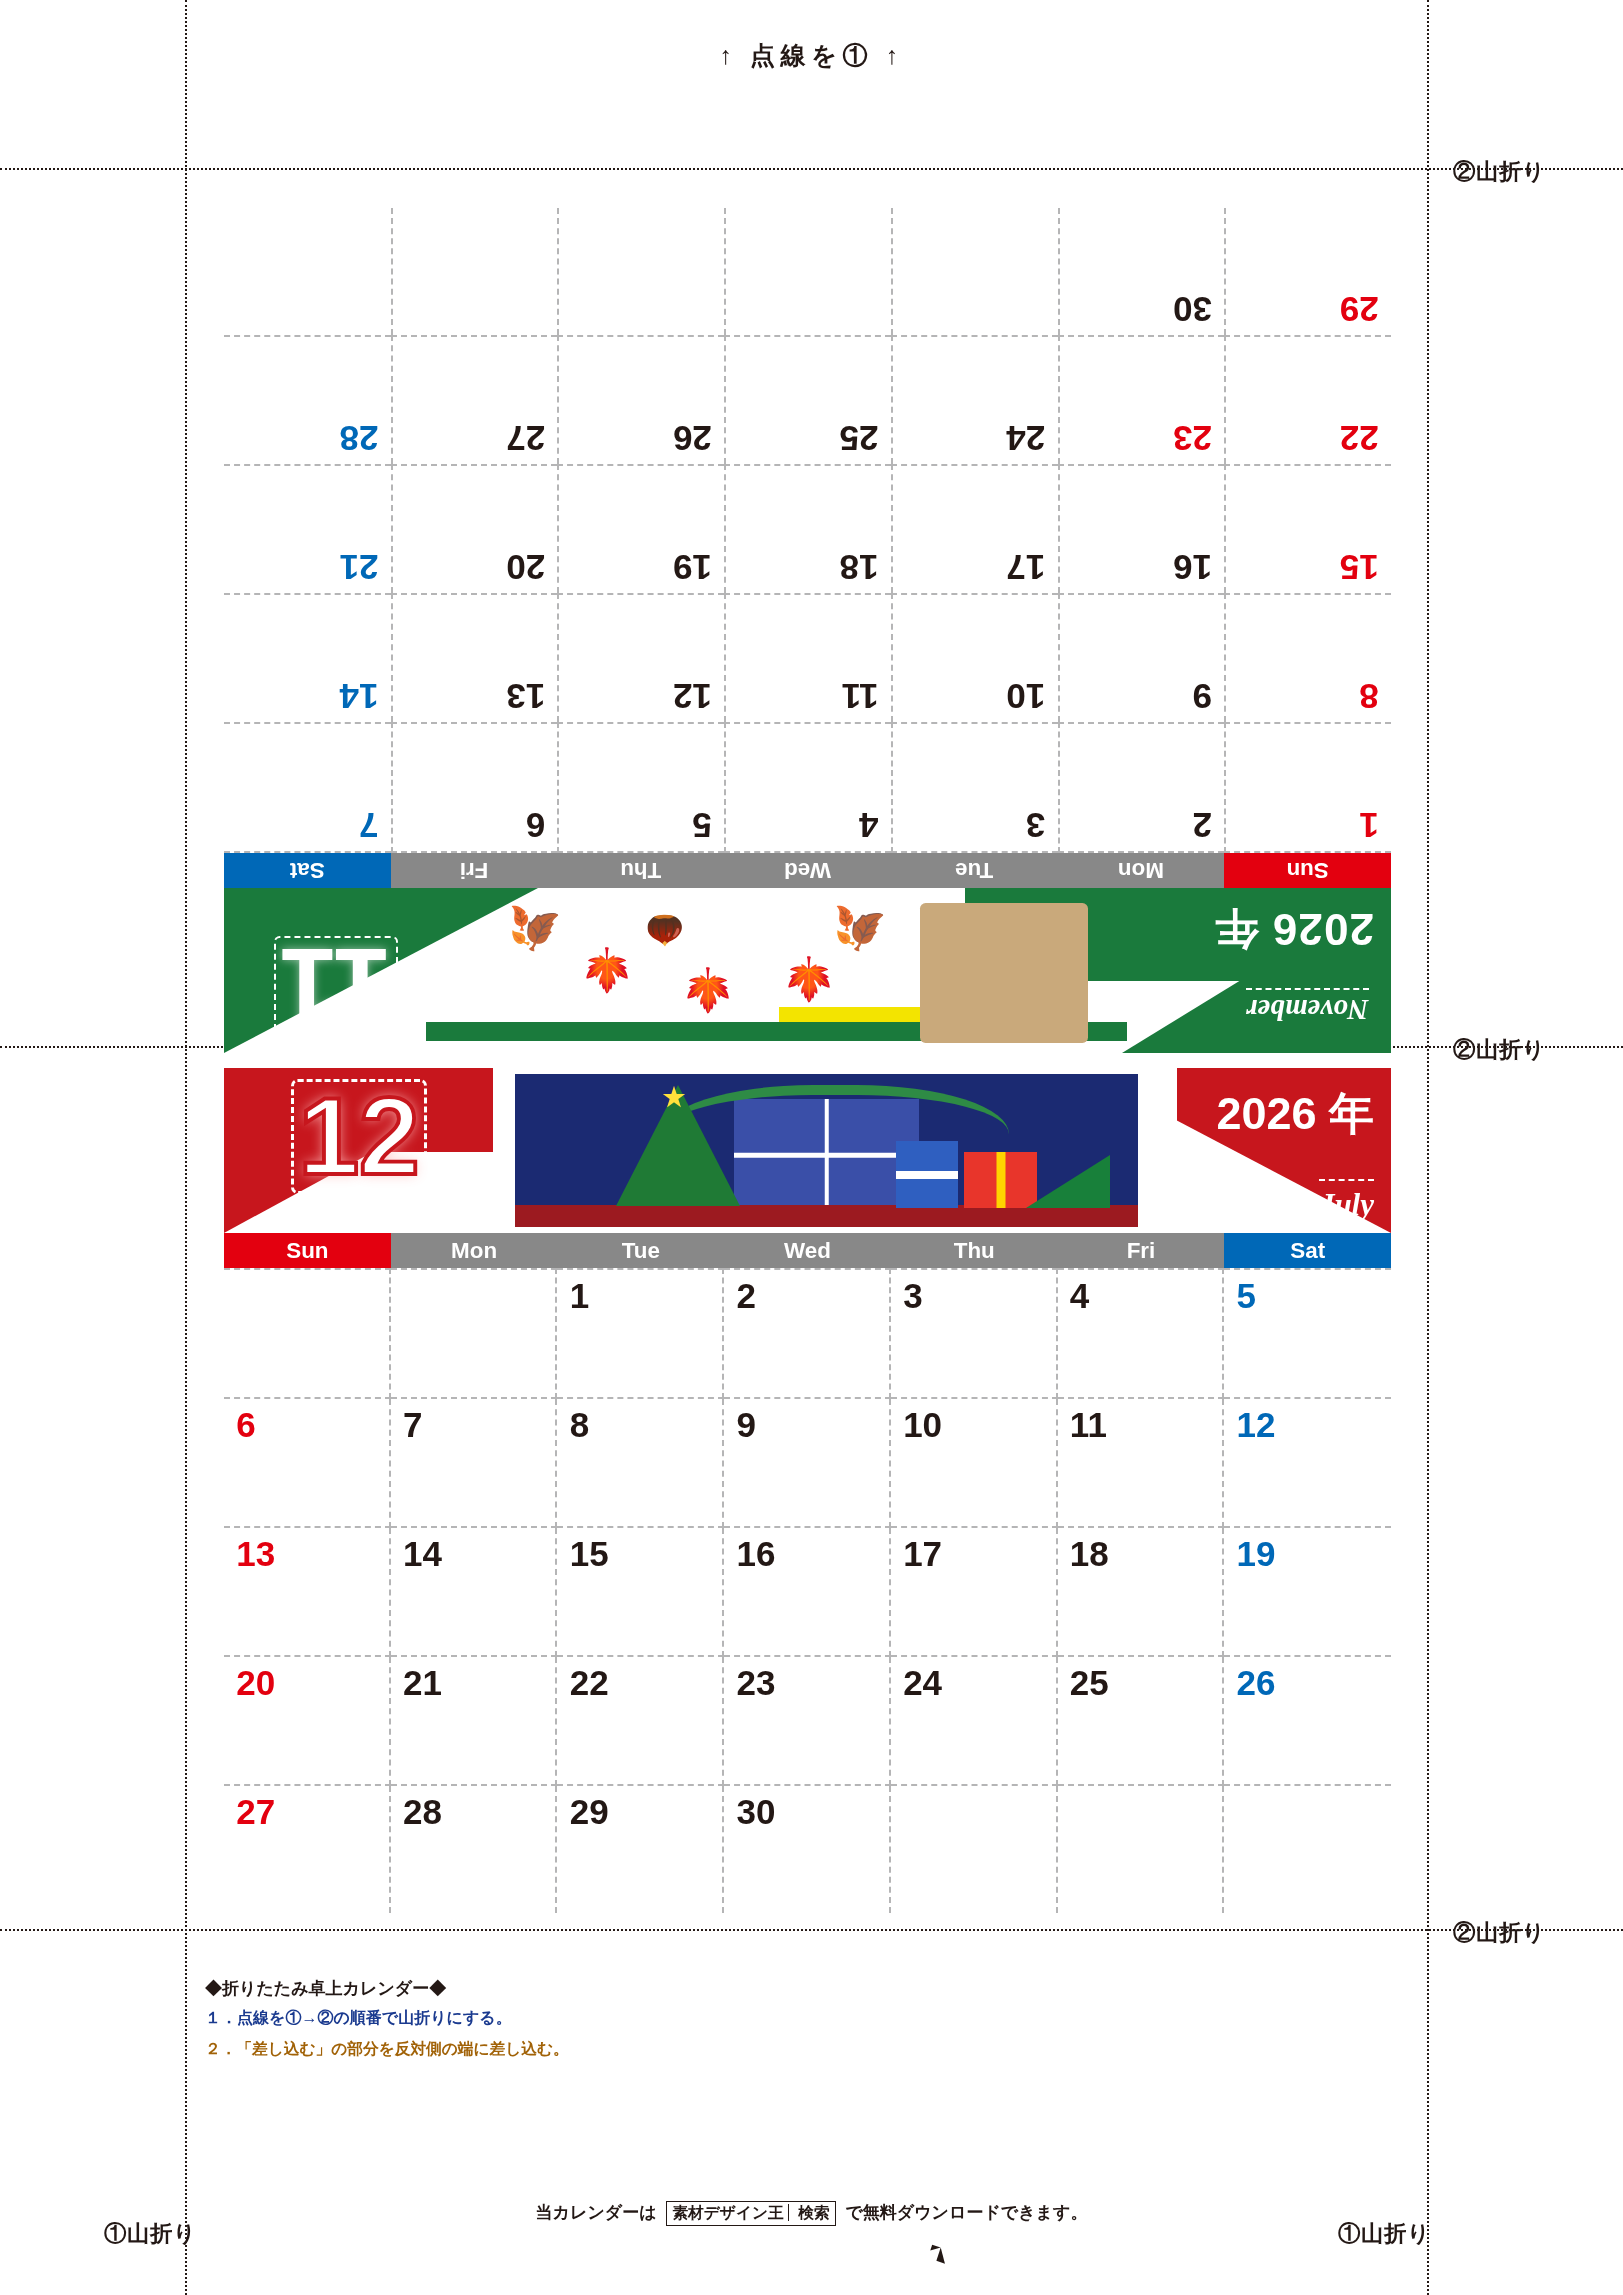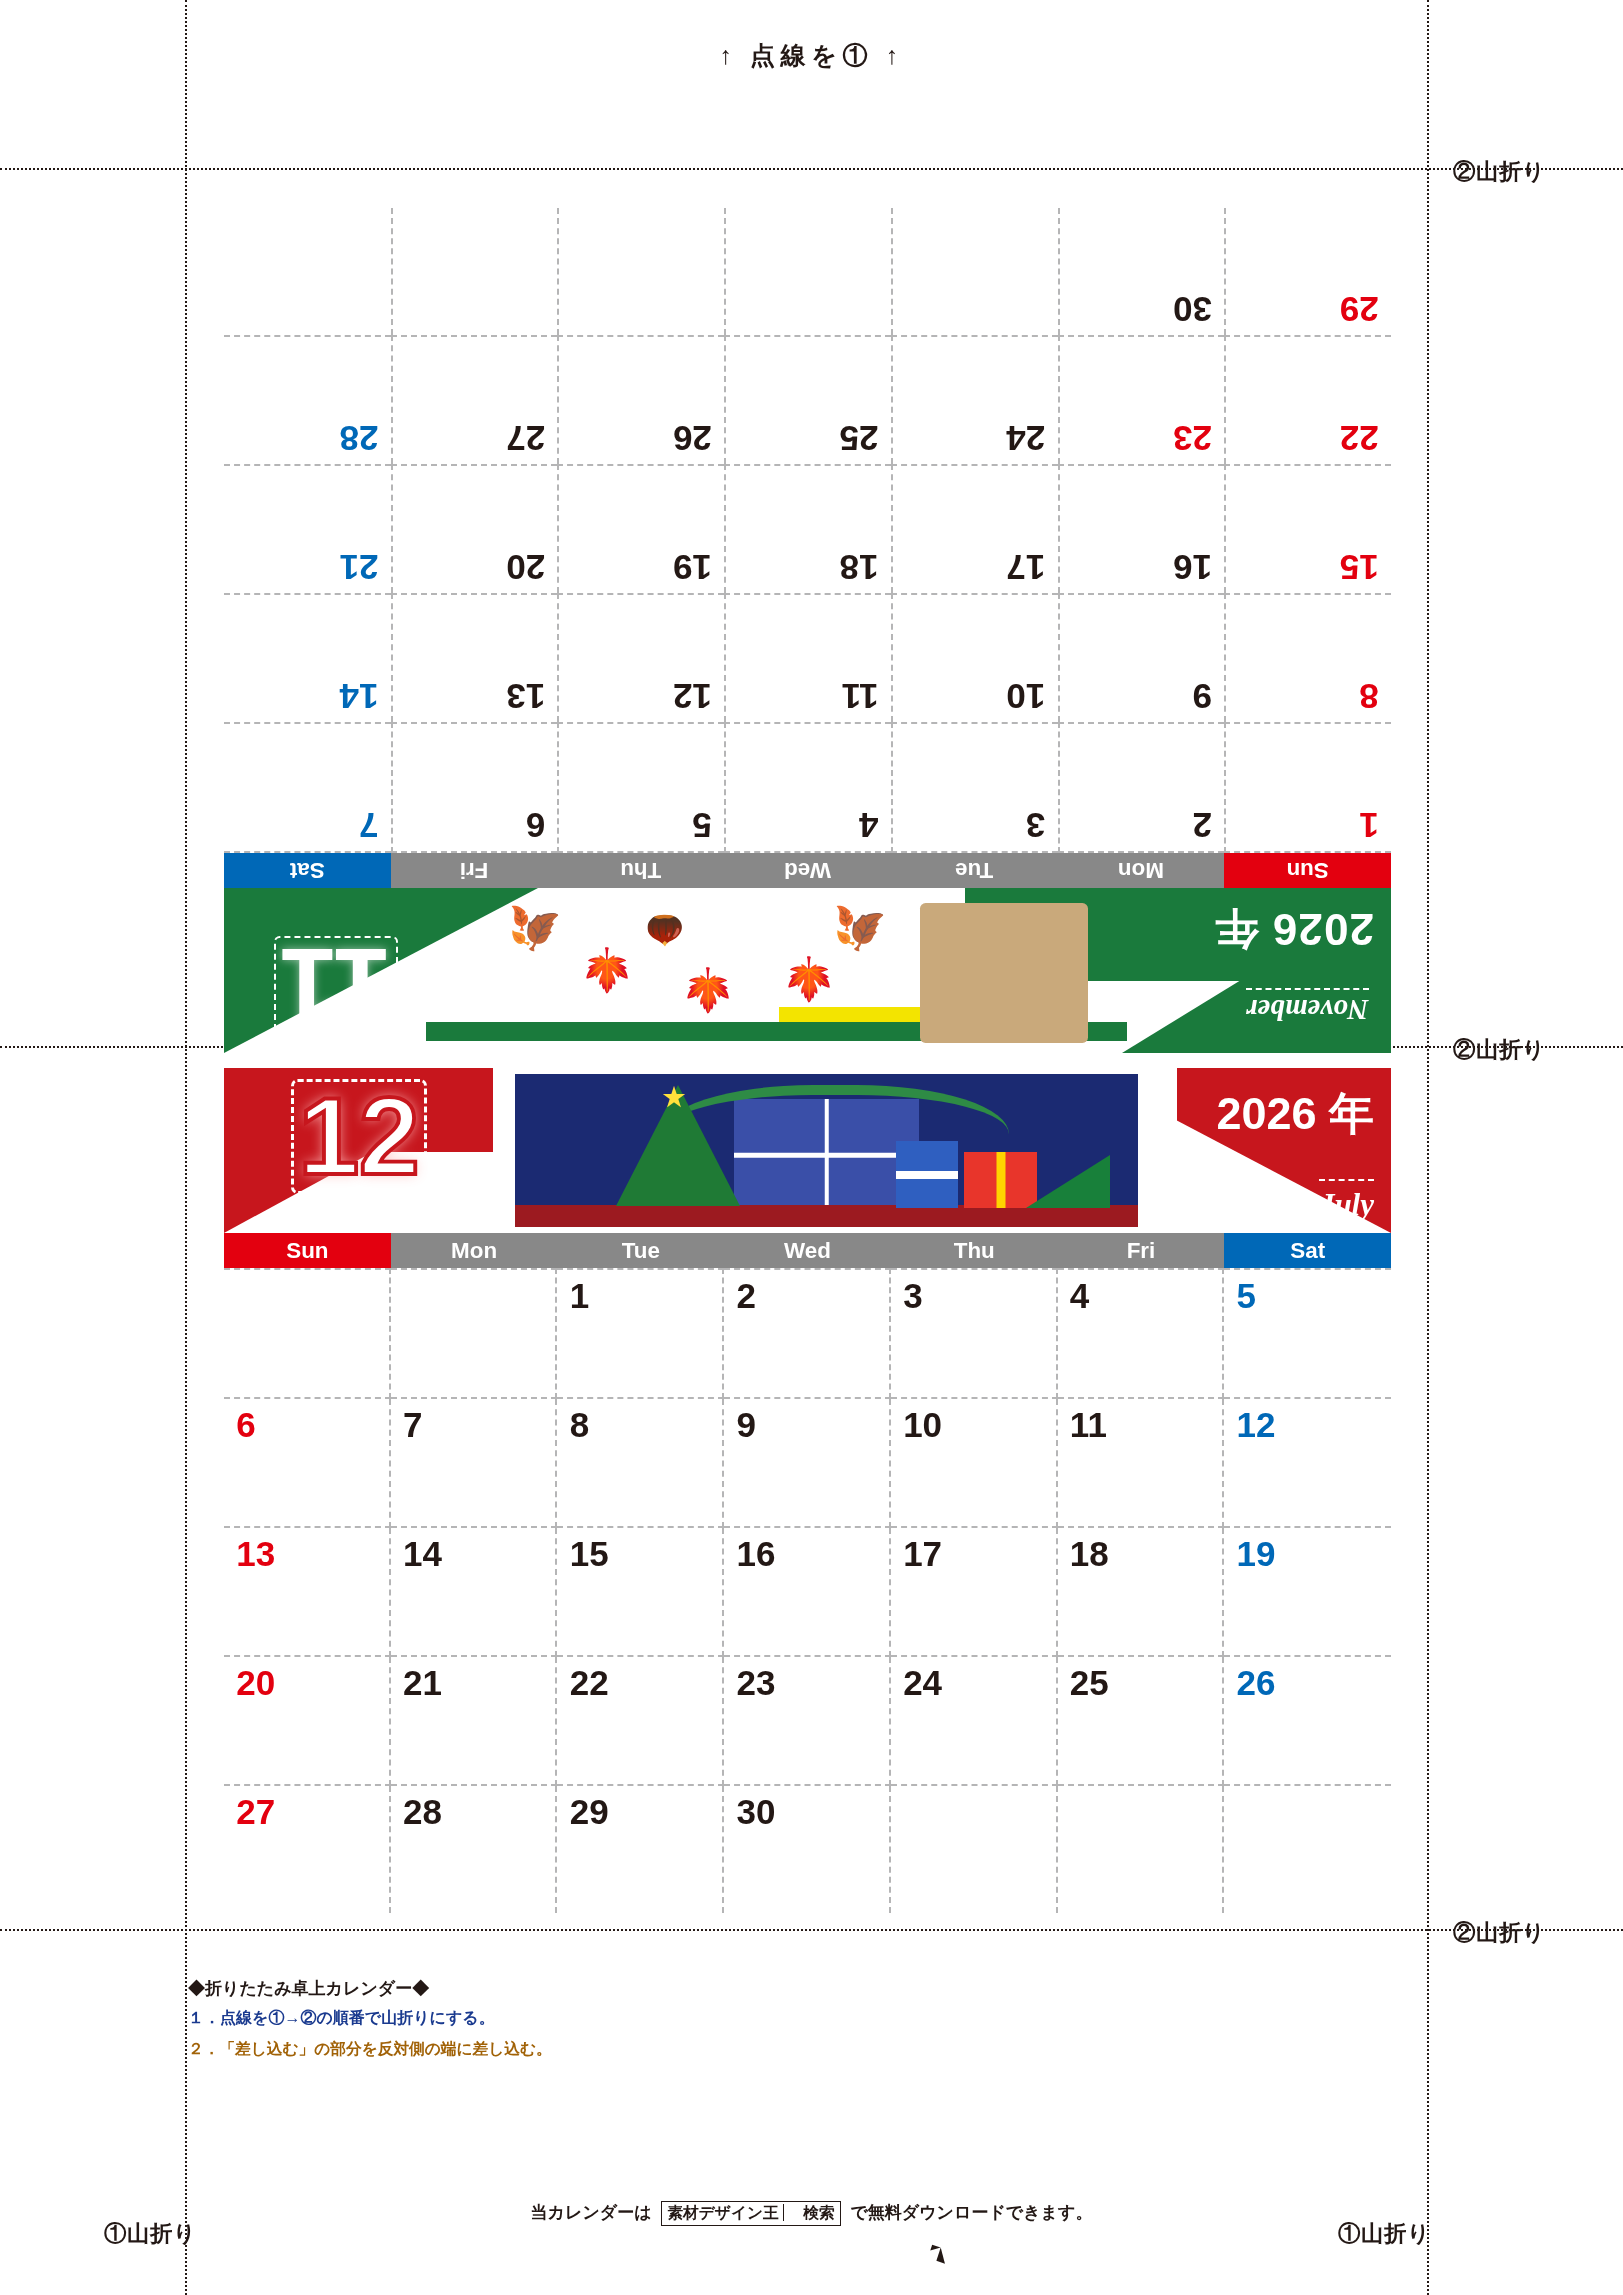--- a/index.html
+++ b/index.html
@@ -143,21 +143,21 @@
   .note-title{font-size:17px;font-weight:bold;color:#231815;}
   .note-line{font-size:16px;font-weight:bold;color:#1a3a8f;margin-top:7.9px;}
   .note-line2{font-size:15.7px;font-weight:bold;color:#a16207;margin-top:10px;}
 
   .promo{position:absolute;left:0;right:0;text-align:center;}
   .promo-row1{font-size:17px;font-weight:bold;color:#231815;}
   .promo-box{
     display:inline-block;border:1.7px solid #231815;padding:1.1px 5.6px;margin:0 4.5px;
     font-size:15.7px;font-weight:bold;
   }
-  .promo-box .sp{border-left:1.7px solid #231815;padding-left:19px;margin-left:4.5px;}
+  .promo-box .sp{border-left:1.7px solid #231815;padding-left:9px;margin-left:4.5px;}
   .promo-row2{margin-top:10px;font-size:17px;color:#231815;}
   .promo-ico{
     display:inline-block;width:19px;height:19px;background:#4a7a30;color:#fff;
     font-size:12.3px;line-height:19px;text-align:center;vertical-align:middle;margin-right:6.7px;
   }
   .cursor{
     position:absolute;left:931px;top:2246px;width:0;height:0;
     border-left:9px solid #231815;border-bottom:6.2px solid transparent;
     transform:rotate(18deg);
   }
@@ -463,21 +463,21 @@
       </div>
     <div class="cell" style="border-bottom:none;">
         <span class="num"></span>
       </div>
     <div class="cell" style="border-bottom:none;">
         <span class="num sat"></span>
       </div>
   </div>
 </div>
 
-<div class="notes" style="left:188px;top:1977px;">
+<div class="notes" style="left:205px;top:1977px;">
   <div class="note-title">◆折りたたみ卓上カレンダー◆</div>
   <div class="note-line">１．点線を①→②の順番で山折りにする。</div>
   <div class="note-line2">２．「差し込む」の部分を反対側の端に差し込む。</div>
 </div>
 
 <div class="promo" style="top:2201px;">
   <div class="promo-row1">
     <span>当カレンダーは</span>
     <span class="promo-box"><span>素材デザイン王</span><span class="sp">検索</span></span>
     <span>で無料ダウンロードできます。</span>

